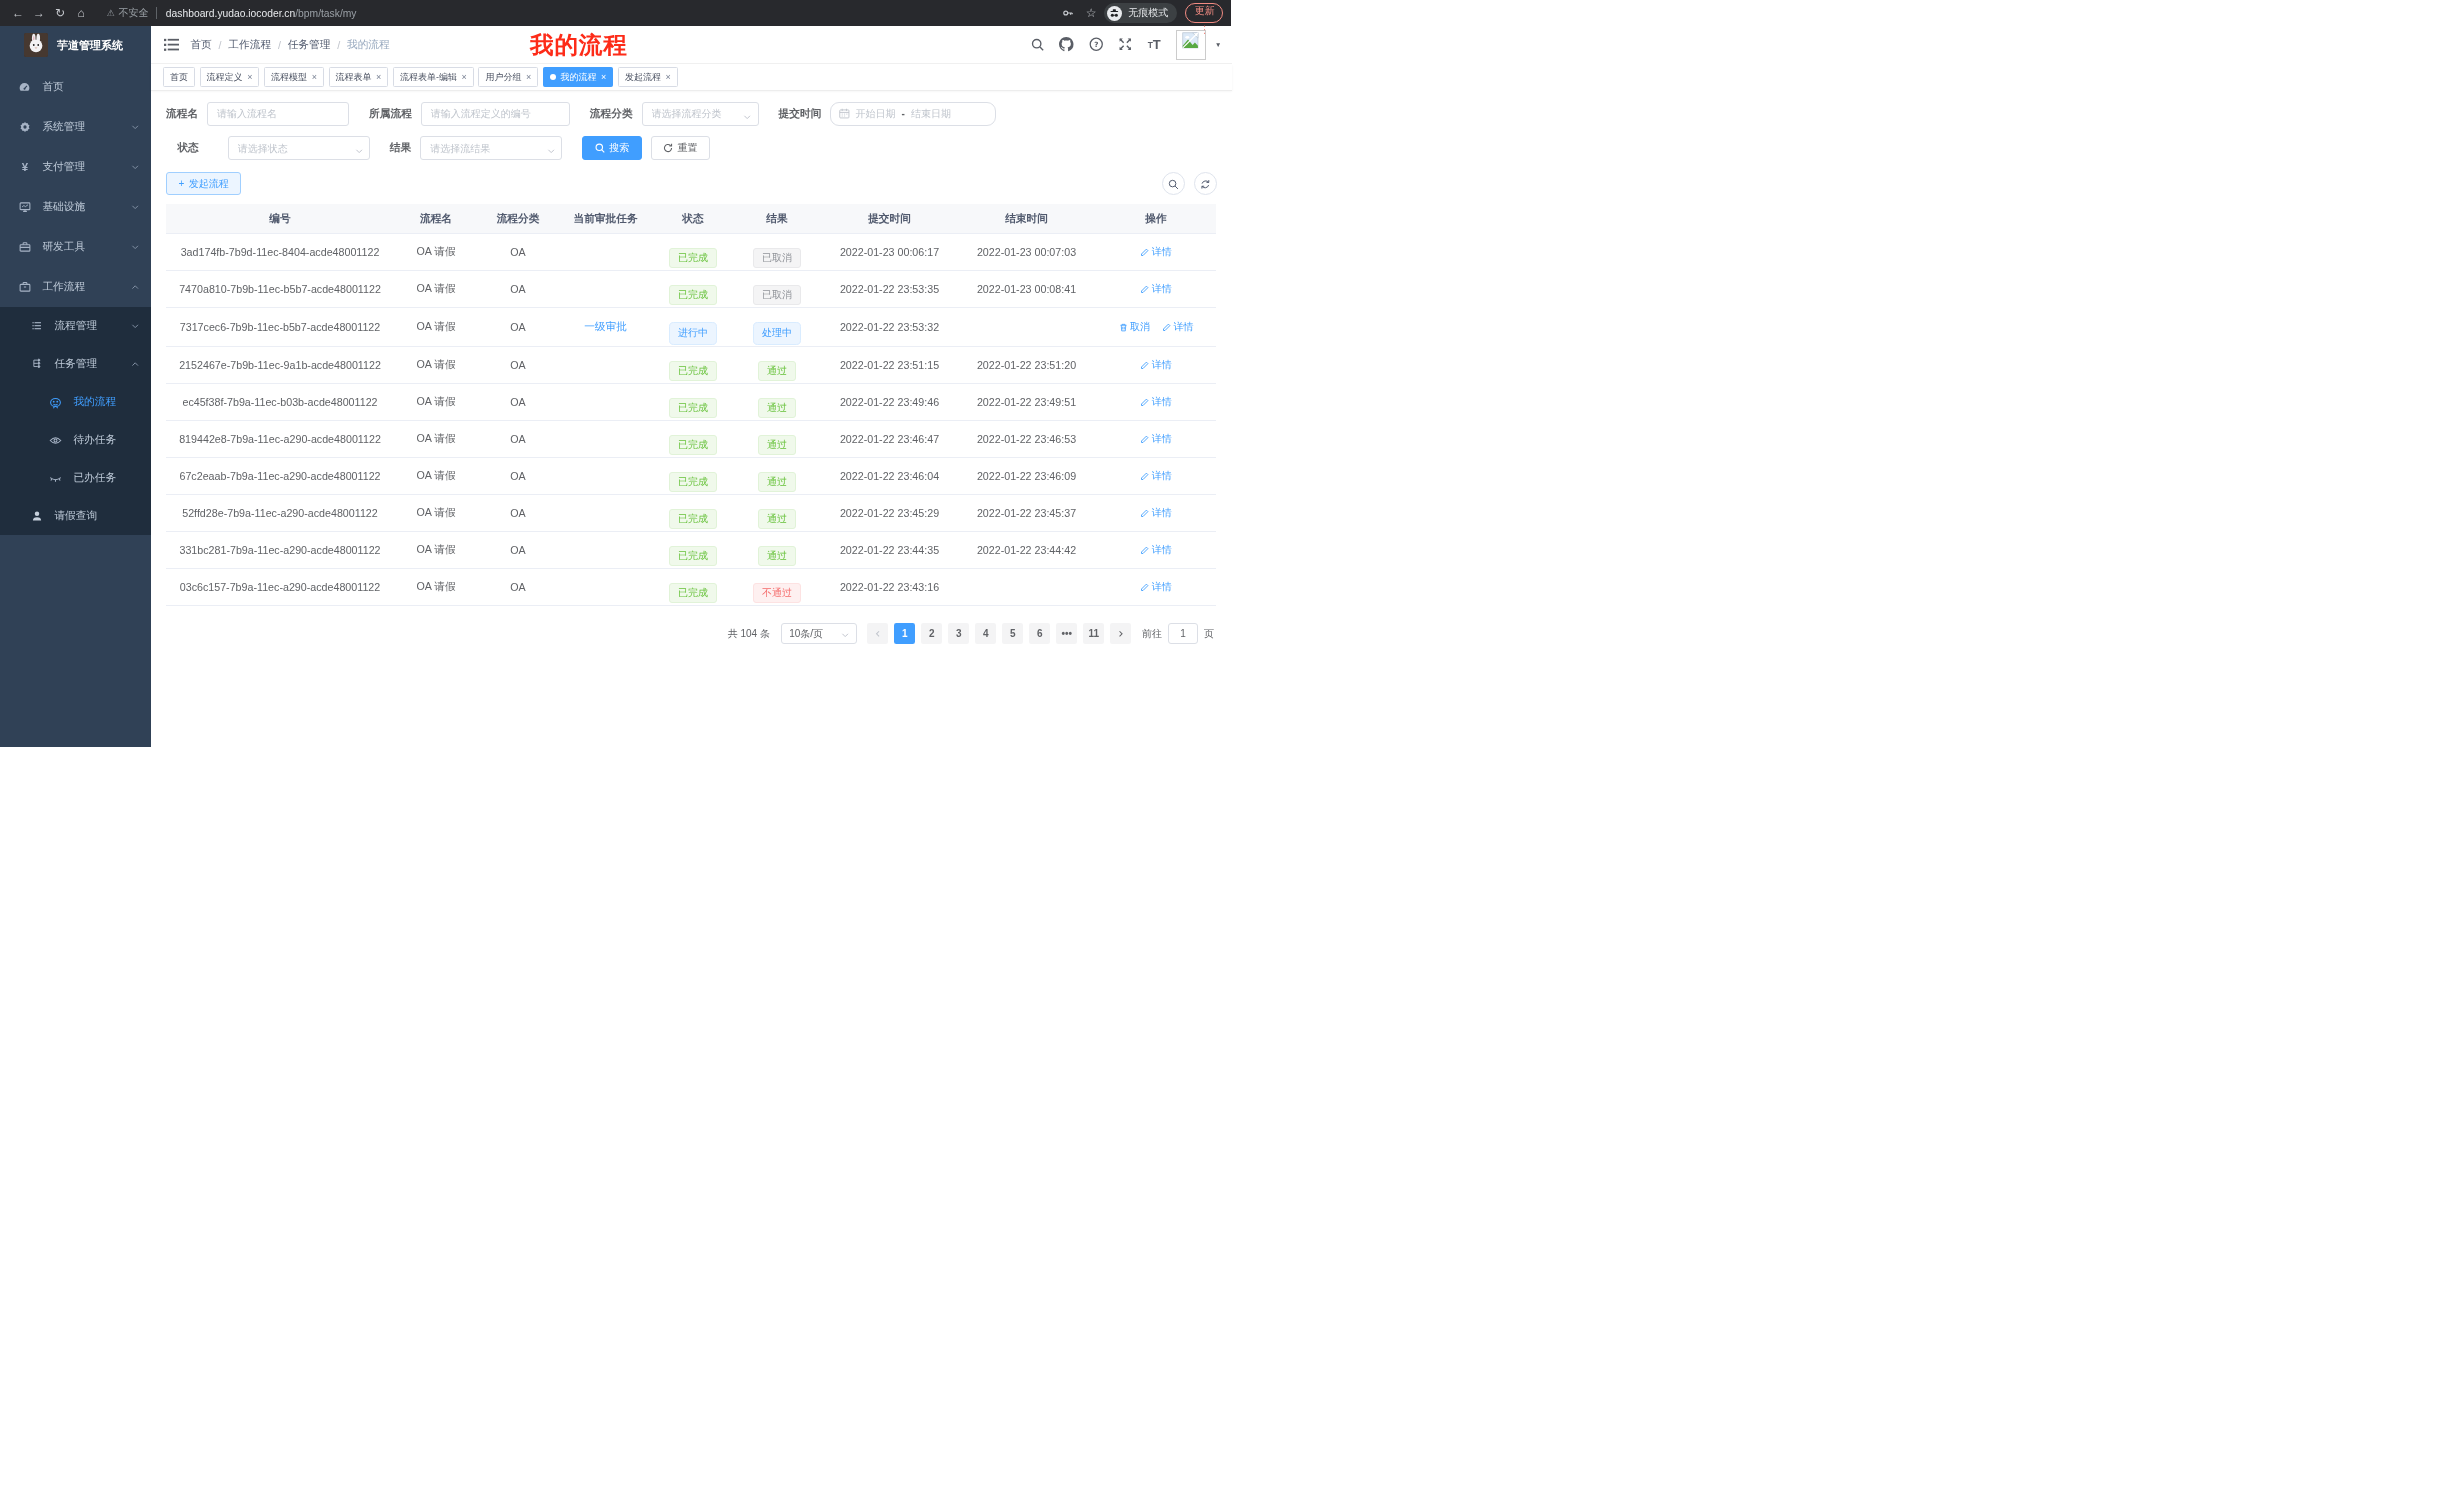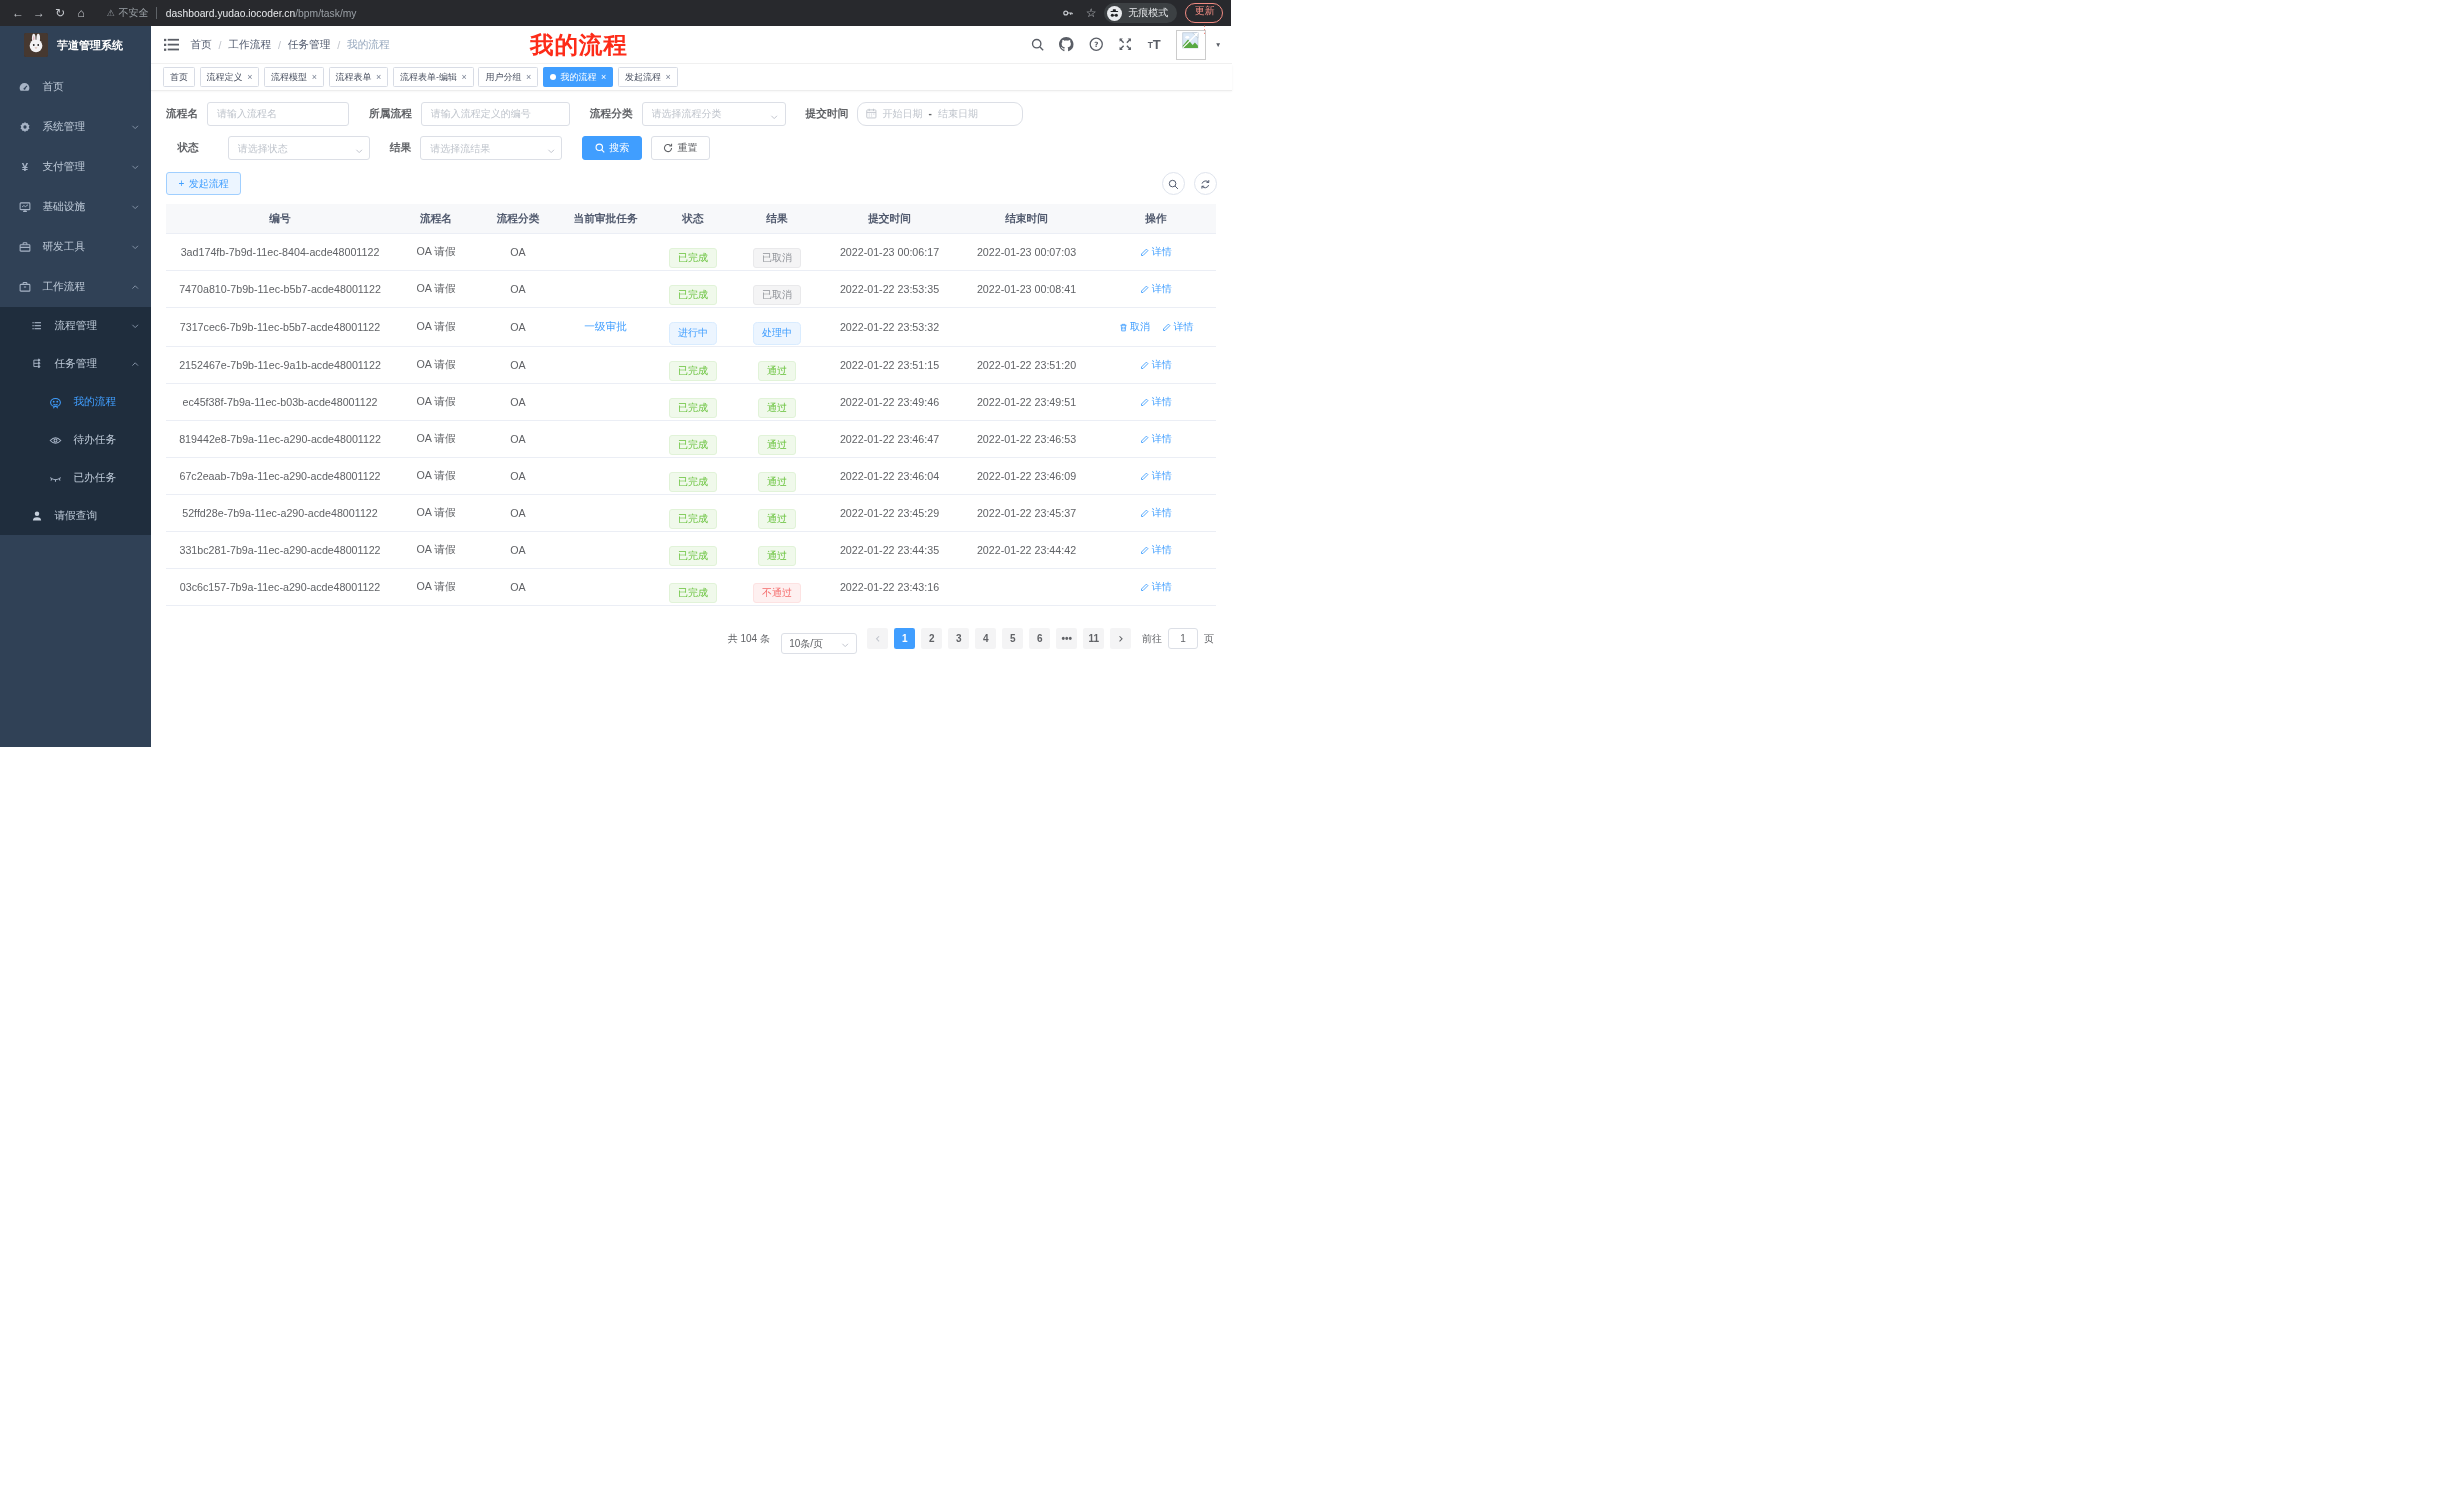--- a/index.html
+++ b/index.html
@@ -109,21 +109,21 @@
   .tag-info    { background:#f4f4f5; color:#909399; border-color:#e9e9eb; }
   .tag-primary { background:#ecf5ff; color:#409eff; border-color:#d9ecff; line-height:20px; height:23px; border-radius:4.6px; }
   .tag-danger  { background:#fef0f0; color:#f56c6c; border-color:#fde2e2; }
   .link-blue { color:#409eff; cursor:pointer; }
   .op { color:#409eff; font-size:10px; cursor:pointer; display:inline-flex; align-items:center; gap:2.3px; margin:0 4.6px; }
 
   
   .pager-row { display:flex; align-items:center; justify-content:flex-end; margin-top:16.7px;
     gap:10.7px; font-size:10px; color:#606266; padding-right:3px; }
   .psize { position:relative; width:76px; height:21px; border:0.8px solid #dcdfe6; border-radius:3px;
-    display:flex; align-items:center; padding:0 18px 0 7.6px; color:#606266;margin-top:10px; }
+    display:flex; align-items:center; padding:0 18px 0 7.6px; color:#606266; }
   .psize .chev { position:absolute; right:6px; top:6.8px; color:#c0c4cc; }
   .pages { display:flex; align-items:center; gap:6px; }
   .pg { min-width:21px; height:21px; border-radius:2.3px; background:#f4f4f5; color:#606266;
     font-weight:700; display:flex; align-items:center; justify-content:center; cursor:pointer; padding:0 3px; }
   .pg.active { background:#409eff; color:#fff; }
   .pg.nav { color:#606266; }
   .pg.nav.disabled { color:#c0c4cc; }
   .goto { display:flex; align-items:center; gap:6px; }
   .goto input { width:30px; height:21px; border:0.8px solid #dcdfe6; border-radius:3px;
     text-align:center; font-size:10px; color:#606266; outline:none; font-family:inherit; }
@@ -456,21 +456,21 @@
     <div class="frow">
       <span class="flabel">流程名</span>
       <span class="finput" style="width:142px;">
         <input placeholder="请输入流程名" style="">
       </span>
       <span class="flabel">所属流程</span>
       <span class="finput" style="width:149px;">
         <input placeholder="请输入流程定义的编号" style="">
       </span>
       <span class="flabel">流程分类</span>
-      <span class="finput sel" style="width:144px;">
+      <span class="finput sel" style="width:117px;">
         <input placeholder="请选择流程分类" style="">
         <span class="chev"><svg width="8.4" height="8.4" viewBox="0 0 12 12">
               <path d="M2 4l4 4 4-4" stroke="#c0c4cc" stroke-width="1.4" fill="none"></path>
             </svg></span>
       </span>
       <span class="flabel">提交时间</span>
       <span class="daterange">
         <svg width="10.7" height="10.7" viewBox="0 0 14 14">
             <rect x="1" y="2.5" width="12" height="10.5" rx="1" stroke="#bfc4cc" fill="none" stroke-width="1.2"></rect>
             <path d="M1 5.8h12M4.2 1v3M9.8 1v3" stroke="#bfc4cc" stroke-width="1.2"></path>

